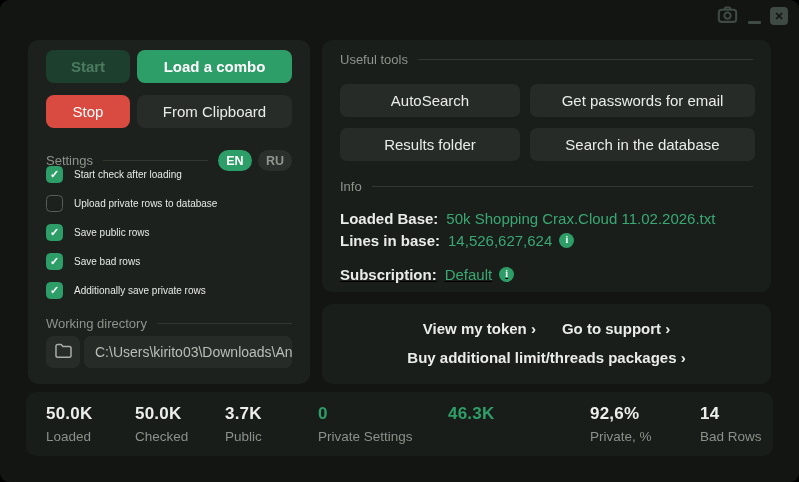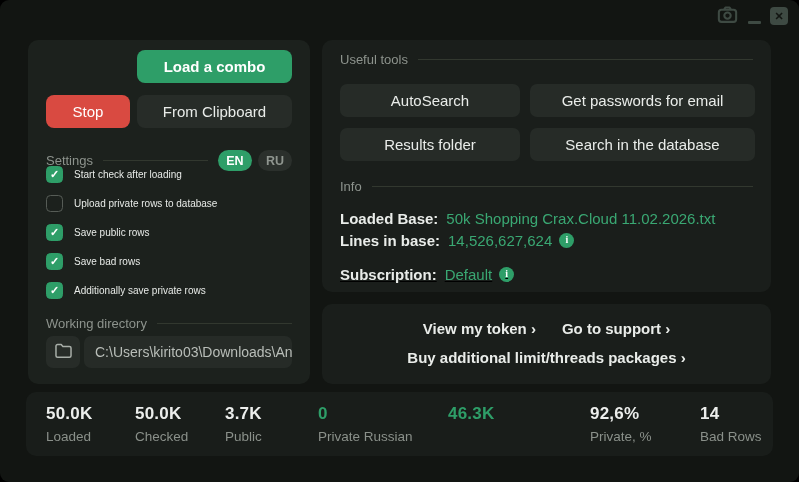--- a/index.html
+++ b/index.html
@@ -163,20 +163,21 @@
         </span>
       </div>
       <div class="icon-btn min-btn">
         <span class="min-bar"></span>
       </div>
       <div class="icon-btn close-btn"></div>
     </div>
   </div>
 
   <div class="panel panel-left">
+    <button class="btn btn-start">Start</button>
     <button class="btn btn-load">Load a combo</button>
     <button class="btn btn-stop">Stop</button>
     <button class="btn btn-clip">From Clipboard</button>
 
     <div class="section-row settings-row">
       <span class="section-label">Settings</span>
       <span class="section-line"></span>
       <span class="pill active">EN</span>
       <span class="pill inactive">RU</span>
     </div>
@@ -274,21 +275,21 @@
     <div class="stat stat-2">
       <div class="stat-value">50.0K</div>
       <div class="stat-label">Checked</div>
     </div>
     <div class="stat stat-3">
       <div class="stat-value">3.7K</div>
       <div class="stat-label">Public</div>
     </div>
     <div class="stat stat-4">
       <div class="stat-value green">0</div>
-      <div class="stat-label">Private Russian</div>
+      <div class="stat-label">Private Settings</div>
     </div>
     <div class="stat stat-5">
       <div class="stat-value green">46.3K</div>
     </div>
     <div class="stat stat-6">
       <div class="stat-value">92,6%</div>
       <div class="stat-label">Private, %</div>
     </div>
     <div class="stat stat-7">
       <div class="stat-value">14</div>

